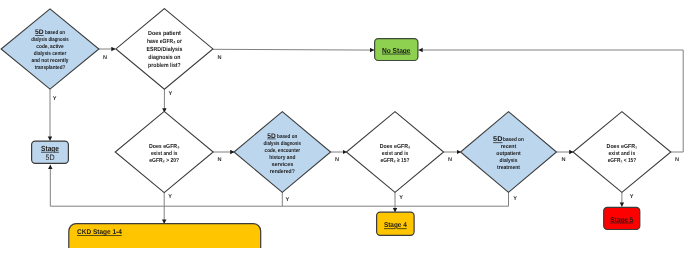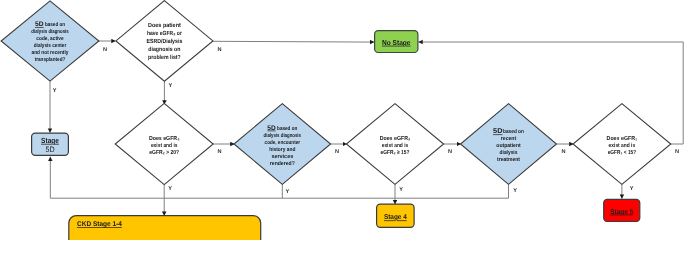--- a/index.html
+++ b/index.html
@@ -1,19 +1,19 @@
 <!DOCTYPE html>
 <html><head>
 <meta charset="utf-8">
 <style>
   html,body{margin:0;padding:0;background:#ffffff;}
   body{width:685px;height:280px;overflow:hidden;
        font-family:"Liberation Sans",sans-serif;
        -webkit-font-smoothing:antialiased;}
-  #stage{position:relative;width:685px;height:240px;background:#fff;overflow:hidden;}
+  #stage{position:relative;width:685px;height:240px;background:#fff;overflow:hidden;margin-top:8px;}
   svg#fc{display:block;position:absolute;left:0;top:0;filter:opacity(1);}
   svg#fc text{text-rendering:geometricPrecision;
               font-family:"Liberation Sans",sans-serif;}
   .dia{fill:#bcd6ee;stroke:#3b3b3b;stroke-width:1.1;}
   .dia-w{fill:#ffffff;stroke:#3b3b3b;stroke-width:1.1;}
   .edge{stroke:#808080;stroke-width:1;fill:none;}
   .lbl{font-size:5.6px;font-weight:700;fill:#2e2e2e;}
   .nt{fill:#1a1a1a;font-weight:700;}
   .emph{font-weight:700;text-decoration:underline;}
   .boxtxt{font-weight:700;text-decoration:underline;fill:#1a1a1a;}

